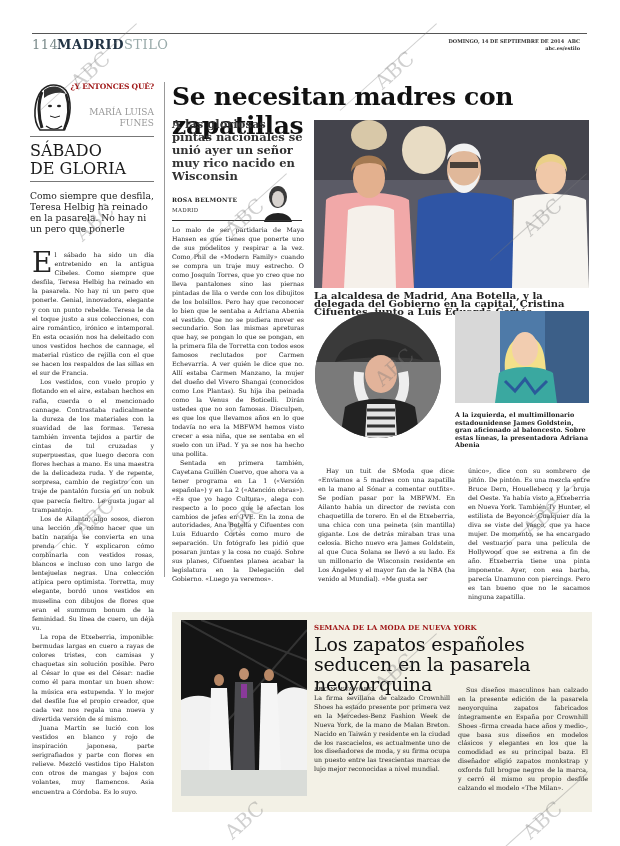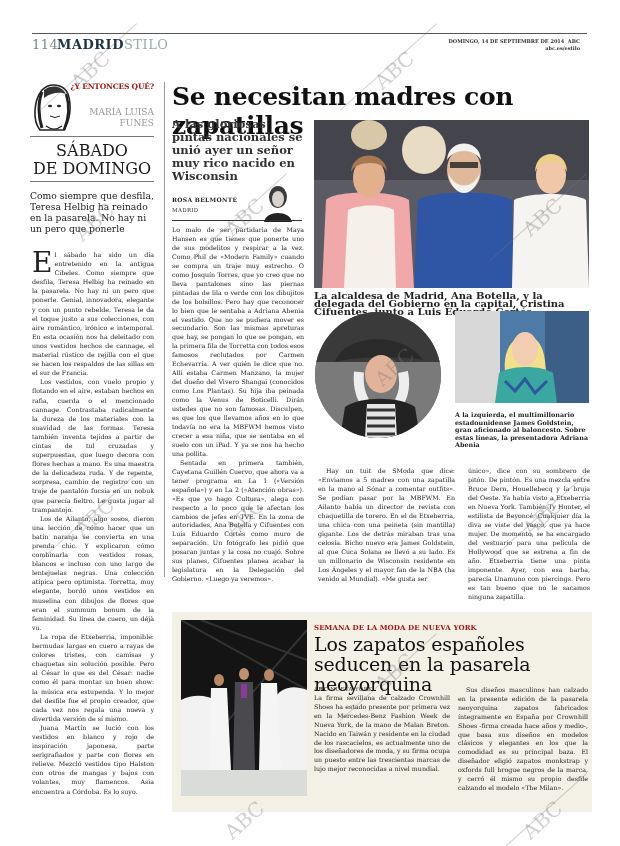--- a/index.html
+++ b/index.html
@@ -14,21 +14,21 @@
   .section .b { color: #9aa; margin-top: 24px; }
   .dateline { position: absolute; right: 40px; top: 38px; font-size: 5px; text-align: right; color: #333; font-weight: bold; line-height: 7px; }
 
   .col-divider { position: absolute; left: 164px; top: 82px; width: 1px; height: 495px; background: #999; }
 
   
   .avatar1 { position: absolute; left: 30px; top: 80px; width: 46px; height: 56px; }
   .kicker1 { position: absolute; left: 70px; top: 82px; width: 84px; text-align: right; font-size: 7.5px; font-weight: bold; color: #a01818; letter-spacing: -0.2px; }
   .author1 { position: absolute; left: 70px; top: 107px; width: 84px; text-align: right; font-size: 9px; color: #999; line-height: 11px; }
   .rule { position: absolute; height: 1px; background: #777; }
-  .title1 { position: absolute; left: 30px; top: 142px; width: 124px; text-align: center; font-size: 16px; color: #1a1a1a; line-height: 18px; }
+  .title1 { position: absolute; left: 30px; top: 142px; width: 124px; text-align: left; font-size: 16px; color: #1a1a1a; line-height: 18px; }
   .sub1 { position: absolute; left: 30px; top: 190px; width: 124px; text-align: left; font-size: 9.2px; line-height: 11px; color: #222; }
   .body1 { position: absolute; left: 32px; top: 250px; width: 122px; font-size: 6.3px; line-height: 9.1px; text-align: justify; color: #222; }
   .body1 p { text-indent: 8px; }
   .body1 p.first { text-indent: 0; }
   .dropcap { float: left; font-size: 28px; line-height: 22px; margin-right: 2px; margin-top: 2px; color: #222; }
 
   
   .headline { position: absolute; left: 172px; top: 82px; font-size: 25px; color: #111; letter-spacing: -0.3px; }
   .deck { position: absolute; left: 172px; top: 118px; width: 132px; font-size: 11.5px; font-weight: bold; line-height: 13px; color: #333; font-family: "DejaVu Serif", serif; }
   .byline-name { position: absolute; left: 172px; top: 196px; font-size: 6px; font-weight: bold; color: #222; letter-spacing: 0.3px; }
@@ -89,21 +89,21 @@
   </svg>
 </div>
 <div class="kicker1">¿Y ENTONCES QUÉ?</div>
 <div class="author1">
   <div>MARÍA LUISA</div>
   <div>FUNES</div>
 </div>
 <div class="rule" style="left:30px; top:136px; width:124px;"></div>
 <div class="title1">
   <div>SÁBADO</div>
-  <div>DE DOMINGO</div>
+  <div>DE GLORIA</div>
 </div>
 <div class="rule" style="left:30px; top:181px; width:124px;"></div>
 <div class="sub1">Como siempre que desfila, Teresa Helbig ha reinado en la pasarela. No hay ni un pero que ponerle</div>
 <div class="body1">
   <p class="first"><span class="dropcap">E</span><span>l sábado ha sido un día entretenido en la antigua Cibeles. Como siempre que desfila, Teresa Helbig ha reinado en la pasarela. No hay ni un pero que ponerle. Genial, innovadora, elegante y con un punto rebelde. Teresa le da el toque justo a sus colecciones, con aire romántico, irónico e intemporal. En esta ocasión nos ha deleitado con unos vestidos hechos de cannage, el material rústico de rejilla con el que se hacen los respaldos de las sillas en el sur de Francia.</span></p>
   <p>Los vestidos, con vuelo propio y flotando en el aire, estaban hechos en rafia, cuerda o el mencionado cannage. Contrastaba radicalmente la dureza de los materiales con la suavidad de las formas. Teresa también inventa tejidos a partir de cintas de tul cruzadas y superpuestas, que luego decora con flores hechas a mano. Es una maestra de la delicadeza ruda. Y de repente, sorpresa, cambio de registro con un traje de pantalón fucsia en un nobuk que parecía fieltro. Le gusta jugar al trampantojo.</p>
   <p>Los de Ailanto, algo sosos, dieron una lección de cómo hacer que un batín naranja se convierta en una prenda chic. Y explicaron cómo combinarla con vestidos rosas, blancos e incluso con uno largo de lentejuelas negras. Una colección atípica pero optimista. Torretta, muy elegante, bordó unos vestidos en muselina con dibujos de flores que eran el summum bonum de la feminidad. Su línea de cuero, un déjà vu.</p>
   <p>La ropa de Etxeberria, imponible: bermudas largas en cuero a rayas de colores tristes, con camisas y chaquetas sin solución posible. Pero al César lo que es del César: nadie como él para montar un buen show: la música era estupenda. Y lo mejor del desfile fue el propio creador, que cada vez nos regala una nueva y divertida versión de sí mismo.</p>
   <p>Juana Martín se lució con los vestidos en blanco y rojo de inspiración japonesa, parte serigrafiados y parte con flores en relieve. Mezcló vestidos tipo Halston con otros de mangas y bajos con volantes, muy flamencos. Asia encuentra a Córdoba. Es lo suyo.</p>
 </div>

